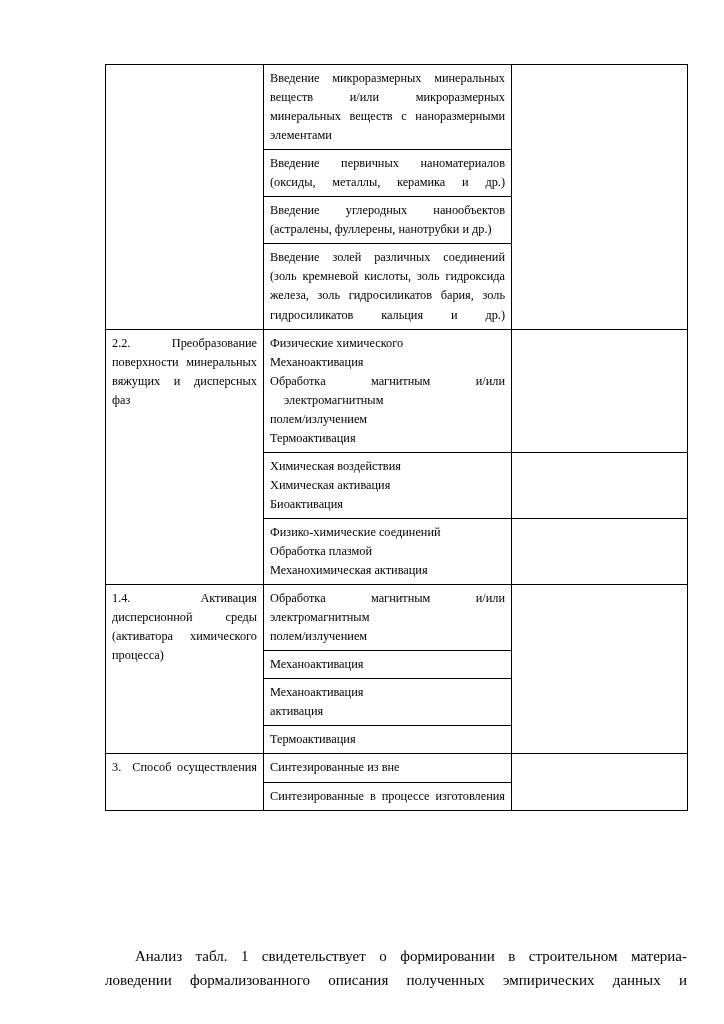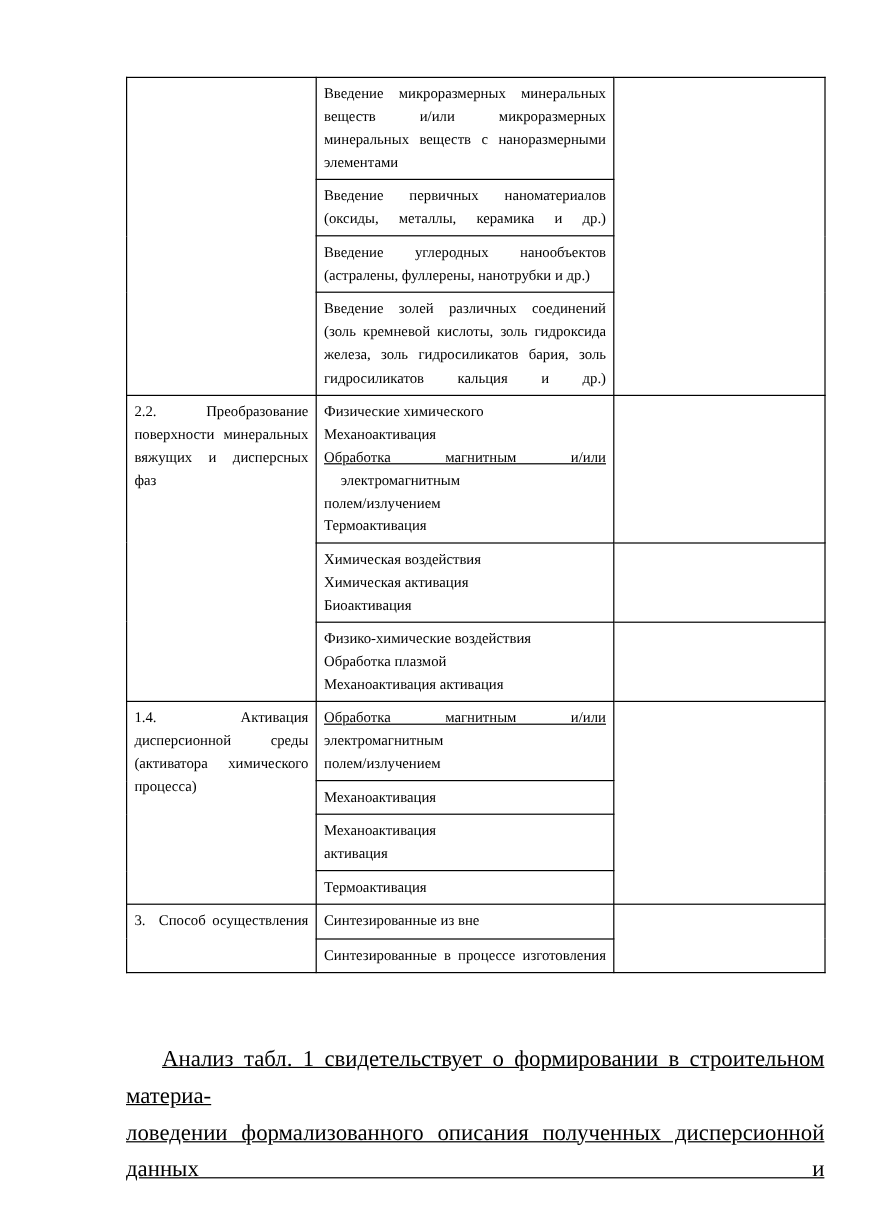--- a/index.html
+++ b/index.html
@@ -55,33 +55,32 @@
     text-align: justify;
     text-align-last: justify;
   }
   .a-line {
     display: block;
   }
 
   .paragraph {
     position: absolute;
     left: 105px;
-    top: 868px;
+    top: 944px;
     width: 582px;
-    font-size: 19px;
+    font-size: 15px;
     line-height: 1.62;
     text-align: justify;
     text-indent: 30px;
     font-family: "Liberation Serif", serif;
   }
   .nowrap-just {
     text-align: justify;
     text-align-last: justify;
     display: block;
-    text-decoration: underline;
   }
 </style>
 </head>
 <body>
 
 <div class="page">
 
   <table class="doc-table">
     <colgroup>
       <col class="col-a">
@@ -124,23 +123,23 @@
       <tr>
         <td class="col-b plain">
           <span class="a-line">Химическая воздействия</span>
           <span class="a-line">Химическая активация</span>
           <span class="a-line">Биоактивация</span>
         </td>
         <td class="col-c"></td>
       </tr>
       <tr>
         <td class="col-b plain">
-          <span class="a-line">Физико-химические воздействия</span>
+          <span class="a-line">Физико-химические соединений</span>
           <span class="a-line">Обработка плазмой</span>
-          <span class="a-line">Механоактивация активация</span>
+          <span class="a-line">Механохимическая активация</span>
         </td>
         <td class="col-c"></td>
       </tr>
 
       <tr>
         <td class="col-a" rowspan="4">
           <span class="cell-a-inner">
             <span class="a-first-line"><span>1.4.</span>&nbsp; <span>Активация дисперсионной среды (активатора химического процесса)</span></span>
           </span>
         </td>
@@ -175,16 +174,16 @@
       </tr>
       <tr>
         <td class="col-b just">Синтезированные в процессе изготовления</td>
       </tr>
 
     </tbody>
   </table>
 
   <div class="paragraph">
     <span class="nowrap-just">Анализ табл. 1 свидетельствует о формировании в строительном материа-</span>
-    <span class="nowrap-just" style="text-indent:0">ловедении формализованного описания полученных дисперсионной данных и</span>
+    <span class="nowrap-just" style="text-indent:0">ловедении формализованного описания полученных эмпирических данных и</span>
   </div>
 
 </div>
 
 </body></html>

